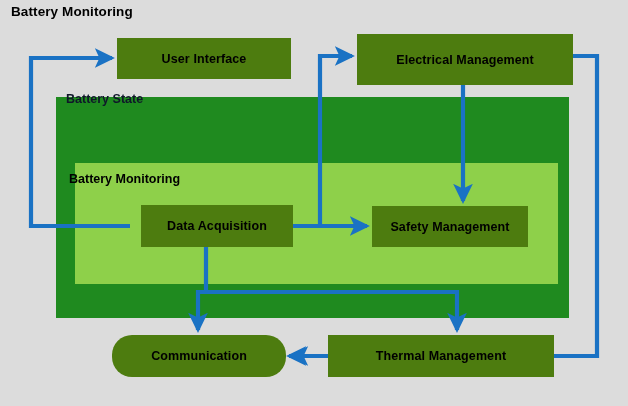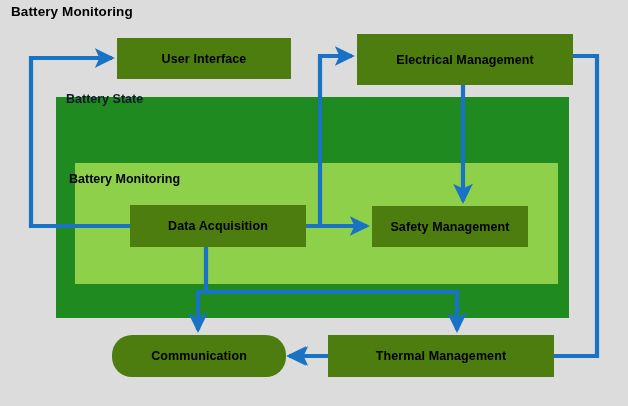--- a/index.html
+++ b/index.html
@@ -79,21 +79,21 @@
     align-items: center;
     justify-content: center;
     text-align: center;
     font-size: 12.5px;
     font-weight: bold;
     color: #000000;
     letter-spacing: 0.1px;
   }
   #node-user-interface   { left:117px; top:38px;  width:174px; height:41px; }
   #node-electrical       { left:357px; top:34px;  width:216px; height:51px; }
-  #node-data-acquisition { left:130px; top:205px; width:176px; height:42px;text-align:center; }
+  #node-data-acquisition { left:141px; top:205px; width:152px; height:42px;text-align:center; }
   #node-safety           { left:372px; top:206px; width:156px; height:41px; }
   #node-communication    { left:112px; top:335px; width:174px; height:42px;border-radius:20px; }
   #node-thermal          { left:328px; top:335px; width:226px; height:42px; }
 </style>
 </head>
 <body>
 
 <div id="canvas">
 
   <div class="title">Battery Monitoring</div>

